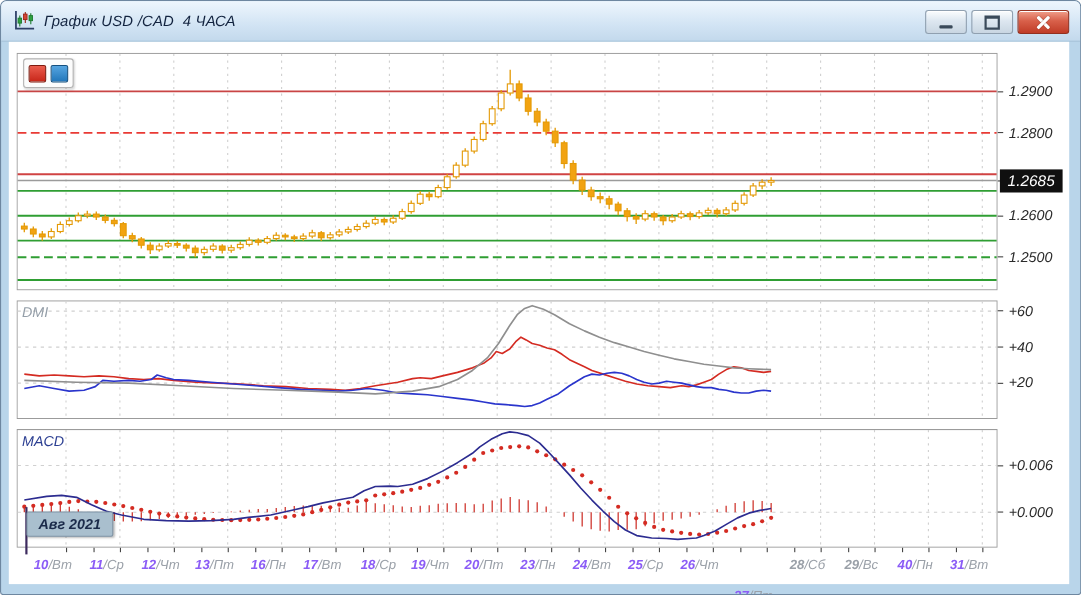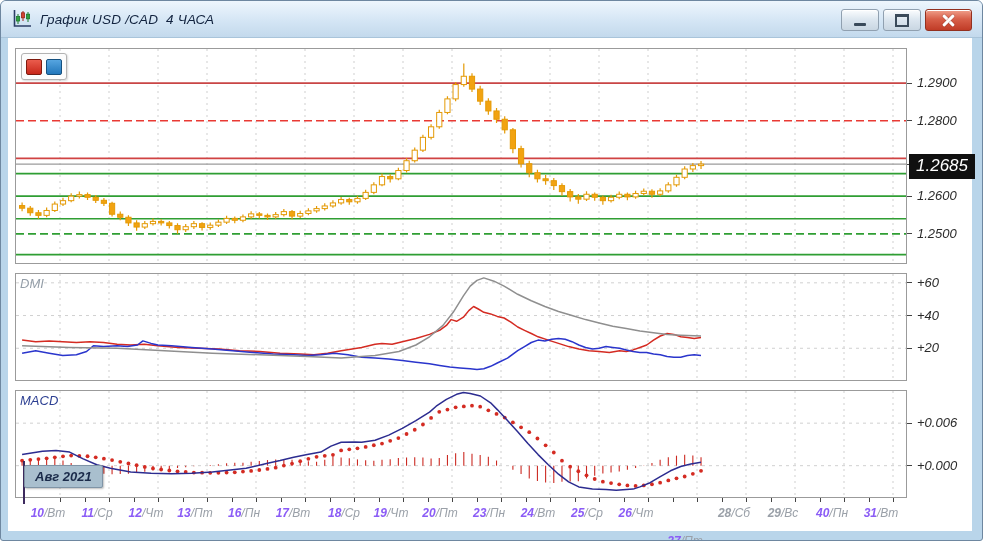--- a/index.html
+++ b/index.html
@@ -17,21 +17,21 @@
   .glyph-close i{transform:rotate(45deg);} .glyph-close b{transform:rotate(-45deg);}
   .client{position:absolute;left:7px;top:37px;width:964px;height:493px;background:#ffffff;}
   .surface{position:absolute;inset:0;}
   .panel-svg{position:absolute;}
   .legend-box{position:absolute;left:13px;top:15px;width:44px;height:25px;background:#fcfcfc;border:1px solid #b3b3b3;border-radius:3px;box-shadow:1px 1px 2px rgba(0,0,0,.15);display:flex;align-items:center;justify-content:center;gap:4px;}
   .legend-swatch{width:14px;height:14px;border-radius:2px;cursor:default;}
   .legend-swatch.red{background:linear-gradient(#ea5c4d,#c02415);border:1px solid #7e1a0e;}
   .legend-swatch.blue{background:linear-gradient(#56a5e0,#1e71b8);border:1px solid #15507f;}
   .axis-label{position:absolute;font-size:13px;color:#2b2b2b;white-space:nowrap;}
   .tickmark{position:absolute;background:#444;}
-  .price-badge{position:absolute;background:#101010;color:#fff;font-size:17px;padding:2px 7px 3px 7px;white-space:nowrap;}
+  .price-badge{position:absolute;background:#101010;color:#fff;font-size:14px;padding:2px 7px 3px 7px;white-space:nowrap;}
   .date-label{position:absolute;font-size:12px;white-space:nowrap;transform:translateX(-50%);}
   .date-label .num{font-weight:bold;color:#8b5cf6;}
   .date-label .wd{color:#9aa0a8;}
   .date-label.weekend .num{color:#9aa0a8;}
   .pane-title{position:absolute;font-size:13px;}
   .month-badge{position:absolute;background:#a9bfce;border:1px solid #7f94a6;border-radius:2px;color:#1b2b4a;font-weight:bold;font-size:13px;padding:3px 10px;box-shadow:1px 1px 2px rgba(0,0,0,.25);}
   .month-line{position:absolute;width:2px;background:#3d2a5e;}
 </style>
 </head>
 <body>

